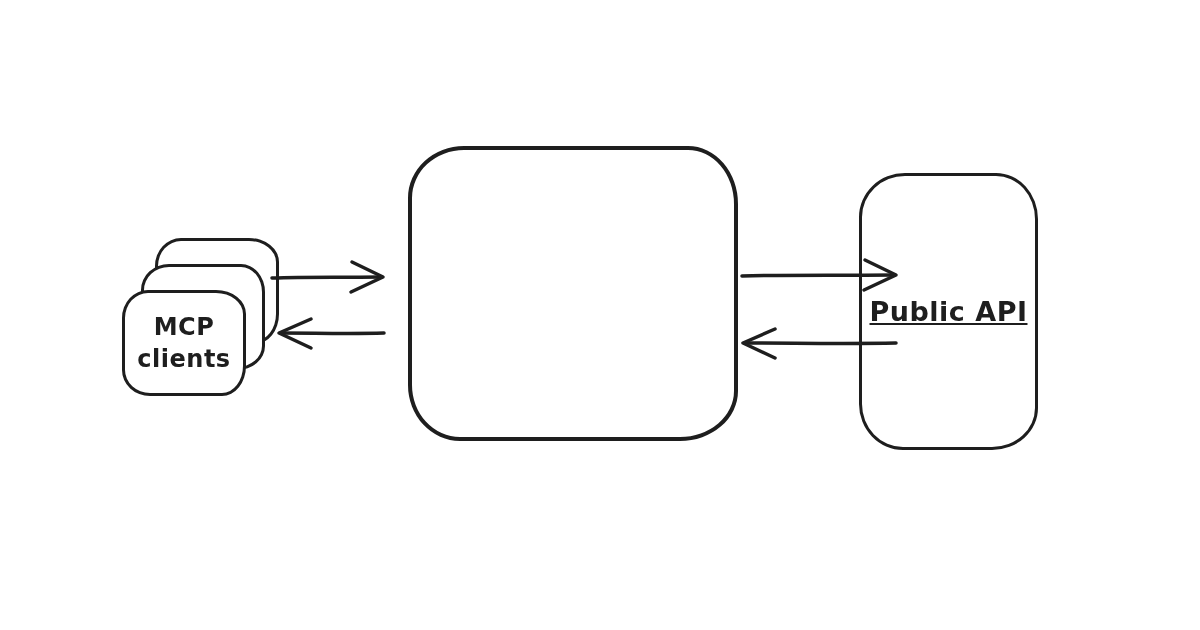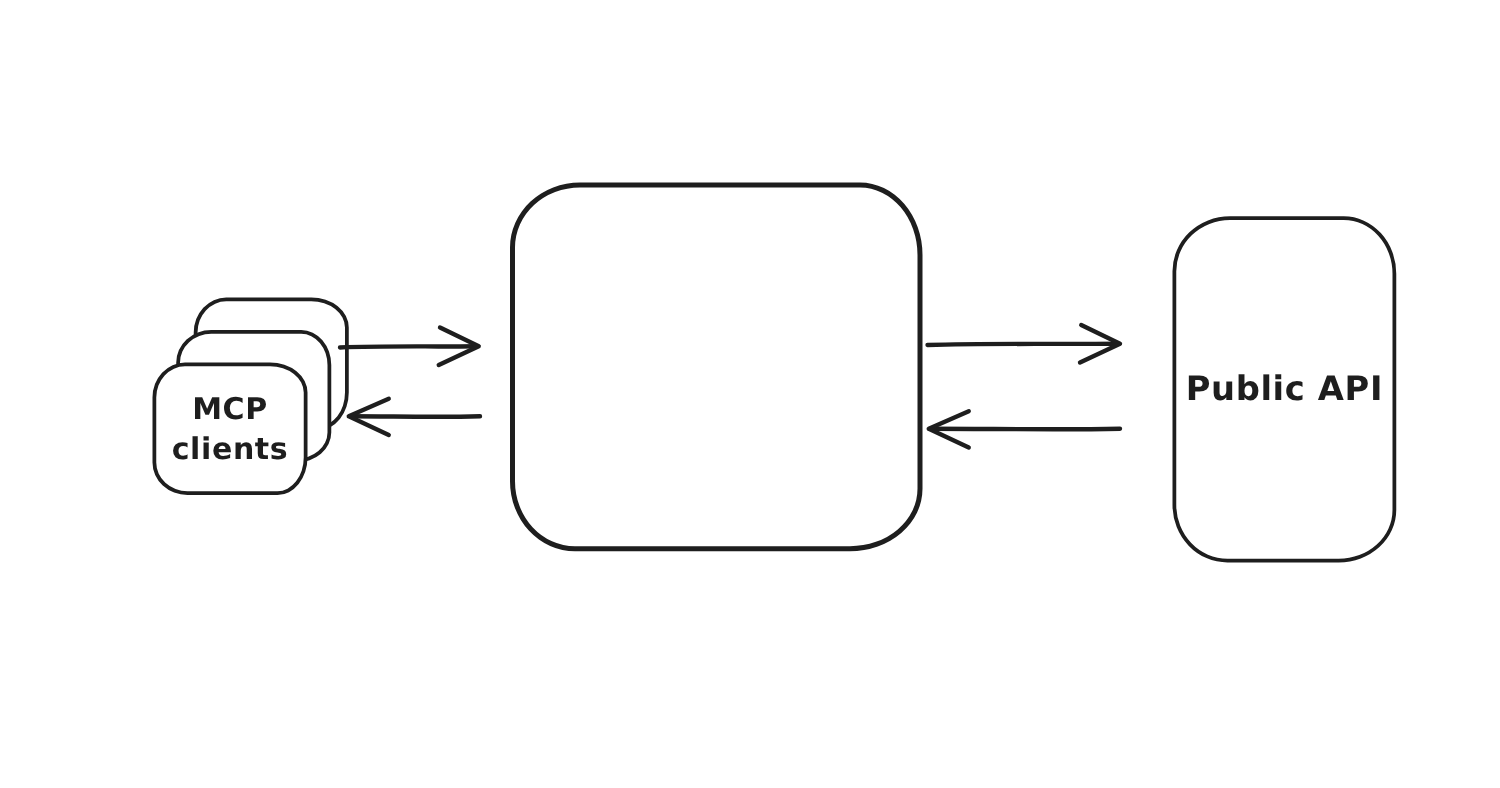--- a/index.html
+++ b/index.html
@@ -42,22 +42,23 @@
   }
   .server-front{
     left:385px;top:167px;width:332px;height:296px;
     border-width:4px;z-index:3;
     border-radius:52px 58px 50px 56px / 56px 50px 58px 52px;
   }
   .server-label{font-size:28px;font-weight:600;letter-spacing:0.5px;}
 
   
   .api-box{
-    left:938px;top:173px;width:179px;height:277px;
+    left:859px;top:173px;width:179px;height:277px;
     border-radius:46px 42px 46px 44px / 44px 46px 42px 46px;
+    text-decoration:underline;
   }
   .api-label{font-size:27px;font-weight:600;letter-spacing:0.5px;}
 
   
   .edges{
     position:absolute;left:0;top:0;width:1200px;height:630px;
     z-index:5;pointer-events:none;
   }
   .edges path{
     fill:none;stroke:var(--stroke);stroke-width:3.5;

